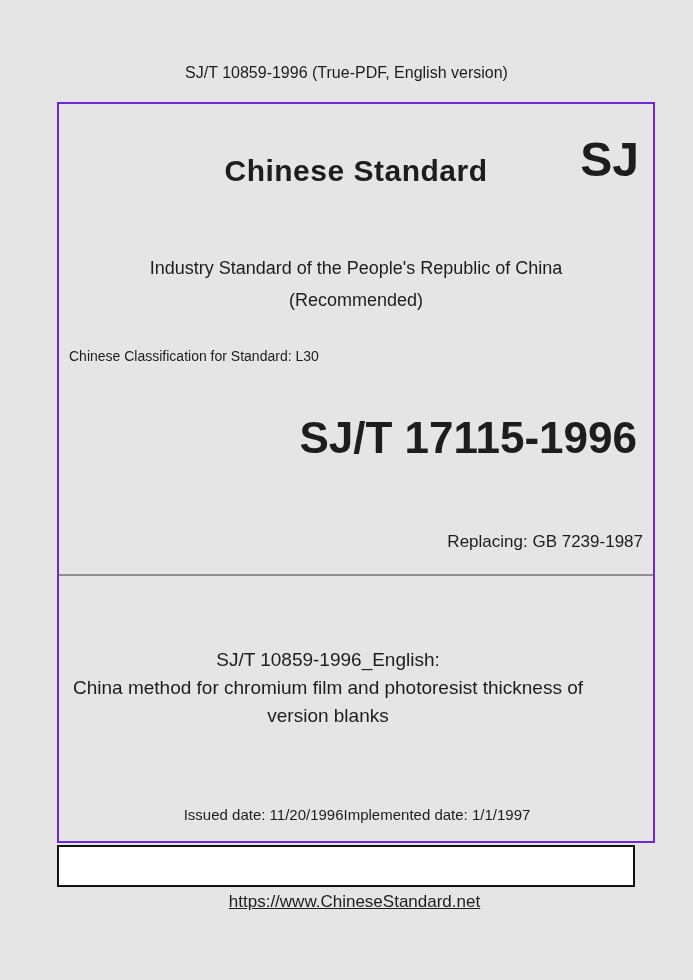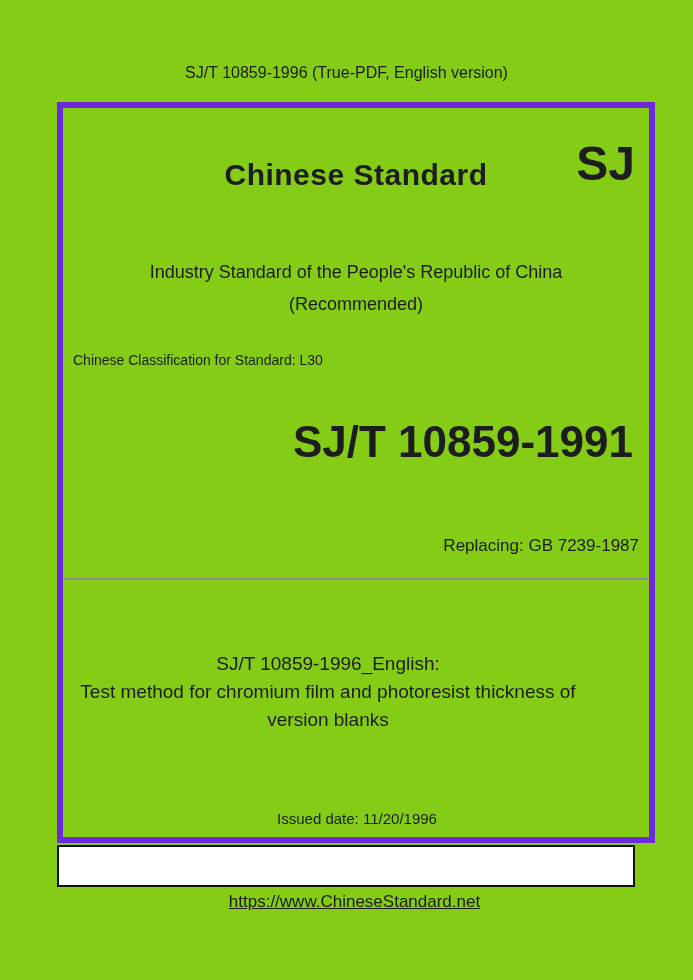--- a/index.html
+++ b/index.html
@@ -3,31 +3,31 @@
 <meta charset="utf-8">
 <style>
   * { margin: 0; padding: 0; box-sizing: border-box; }
   html, body { background: #ffffff; }
   body {
     width: 693px; height: 980px;
     position: relative;
     font-family: "Liberation Sans", sans-serif;
     color: #1d1d1d;
   }
-  .page { position: absolute; inset: 0; background: #84cc16; }
+  .page { position: absolute; inset: 0; background: #e5e5e5; }
 
   .doc-header {
     position: absolute; top: 64px; left: 0; width: 100%;
     text-align: center; font-size: 16px;
   }
 
   .main-box {
     position: absolute; left: 57px; top: 102px;
     width: 598px; height: 741px;
-    border: 6px solid #6d28d9;
+    border: 2px solid #6d28d9;
   }
 
   .cover-title {
     position: absolute; top: 50px; left: 0; width: 100%;
     text-align: center; font-size: 30px; font-weight: bold;
     letter-spacing: 0.5px;
   }
   .sj-logo {
     position: absolute; top: 32px; right: 14px;
     font-size: 48px; font-weight: bold; line-height: 1;
@@ -93,34 +93,35 @@
 
     <div class="sj-logo">SJ</div>
 
     <div class="org-lines">
       <div>Industry Standard of the People's Republic of China</div>
       <div>(Recommended)</div>
     </div>
 
     <div class="classification">Chinese Classification for Standard: L30</div>
 
-    <div class="standard-number">SJ/T 10859-1991</div>
+    <div class="standard-number">SJ/T 17115-1996</div>
 
     <div class="replacing">Replacing: GB 7239-1987</div>
 
     <div class="divider"></div>
 
     <div class="english-title">
       <div>SJ/T 10859-1996_English:</div>
-      <div>Test method for chromium film and photoresist thickness of</div>
+      <div>China method for chromium film and photoresist thickness of</div>
       <div>version blanks</div>
     </div>
 
     <div class="dates-row">
       <span>Issued date: 11/20/1996</span>
+      <span>Implemented date: 1/1/1997</span>
     </div>
 
   </div>
 
   <div class="note-box"></div>
 
   <a href="#" class="footer-link">https://www.ChineseStandard.net</a>
 
 </div>
 

